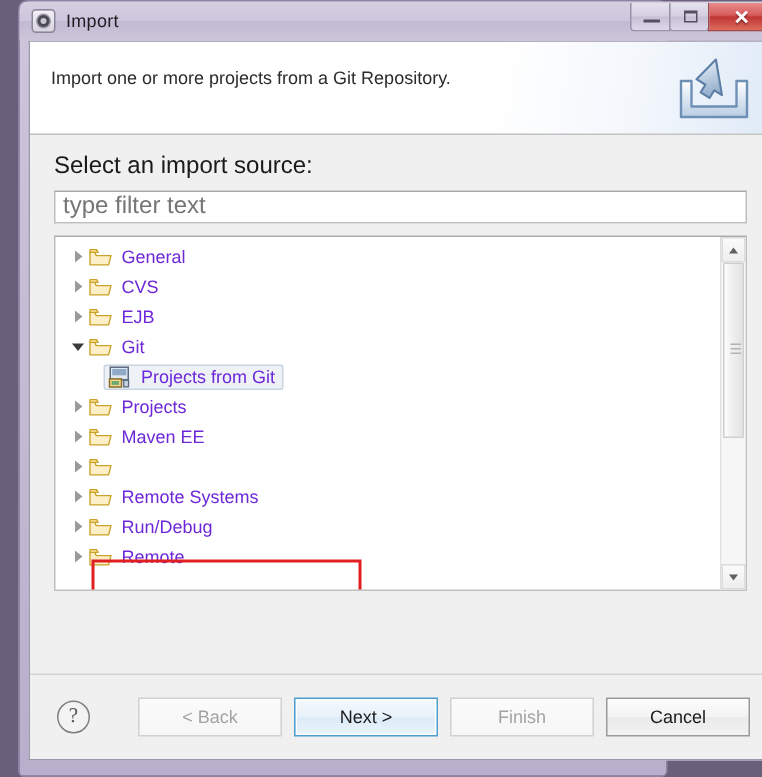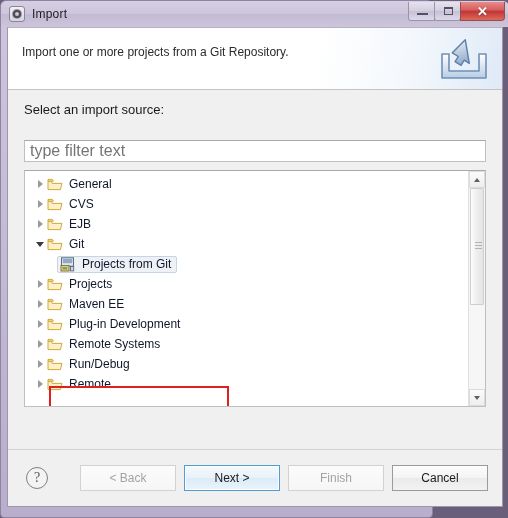--- a/index.html
+++ b/index.html
@@ -11,21 +11,21 @@
     width: 508px;
     height: 518px;
     overflow: hidden;
     font-family: "Liberation Sans", sans-serif;
     -webkit-font-smoothing: antialiased;
   }
 
   
   .window {
     position: absolute;
-    left: 0; top: 0;
+    left: 12px; top: 0;
     width: 433px; height: 518px;
     box-sizing: border-box;
     background: linear-gradient(180deg, #cfc6dd 0%, #c4bbd4 45%, #b9aecb 100%);
     border: 1px solid #8d83a3;
     border-radius: 6px 6px 4px 4px;
     padding: 2px 5px 2px 5px;
     box-sizing: border-box;
   }
 
   
@@ -171,23 +171,23 @@
 
   
   .content {
     flex: 1 1 auto;
     background: #f0f0f0;
     padding: 12px 16px 0 16px;
     box-sizing: border-box;
     position: relative;
   }
   .field-label {
-    font-size: 13px;
+    font-size: 16px;
     color: #1a1a1a;
-    margin-bottom: 23px;
+    margin-bottom: 7px;
   }
   .filter-input {
     width: 100%;
     height: 22px;
     box-sizing: border-box;
     border: 1px solid #bfbfbf;
     border-top-color: #a9a9a9;
     background: #ffffff;
     font-size: 16px;
     color: #8d8d8d;
@@ -213,21 +213,21 @@
     flex: 1 1 auto;
     overflow: hidden;
     padding-top: 3px;
     position: relative;
   }
   .tree-row {
     height: 20px;
     display: flex;
     align-items: center;
     font-size: 12px;
-    color: #0f172a;
+    color: #6d28d9;
     padding-left: 10px;
     box-sizing: border-box;
     white-space: nowrap;
   }
   .tree-row.child { padding-left: 32px; }
   .twisty {
     width: 12px; height: 20px;
     flex: 0 0 12px;
     position: relative;
   }
@@ -531,21 +531,20 @@
             <span class="row-label">Maven EE</span>
           </div>
 
 
           <div class="tree-row">
             <span class="twisty collapsed"></span>
             <svg class="folder-icon" viewBox="0 0 16 13">
               <path d="M1 3.2 L1 11.6 L13.4 11.6 L15 5.4 L5.2 5.4 L4.1 3.2 Z" fill="#fdf0c9" stroke="#c9a227" stroke-width="0.9" stroke-linejoin="round"></path>
               <path d="M1 3.2 L1 1.4 L5.4 1.4 L6.4 3.2 Z" fill="#fbe49c" stroke="#c9a227" stroke-width="0.9" stroke-linejoin="round"></path>
             </svg>
-            <span class="row-label">Plug-in Development</span>
           </div>
 
           <div class="tree-row">
             <span class="twisty collapsed"></span>
             <svg class="folder-icon" viewBox="0 0 16 13">
               <path d="M1 3.2 L1 11.6 L13.4 11.6 L15 5.4 L5.2 5.4 L4.1 3.2 Z" fill="#fdf0c9" stroke="#c9a227" stroke-width="0.9" stroke-linejoin="round"></path>
               <path d="M1 3.2 L1 1.4 L5.4 1.4 L6.4 3.2 Z" fill="#fbe49c" stroke="#c9a227" stroke-width="0.9" stroke-linejoin="round"></path>
             </svg>
             <span class="row-label">Remote Systems</span>
           </div>

